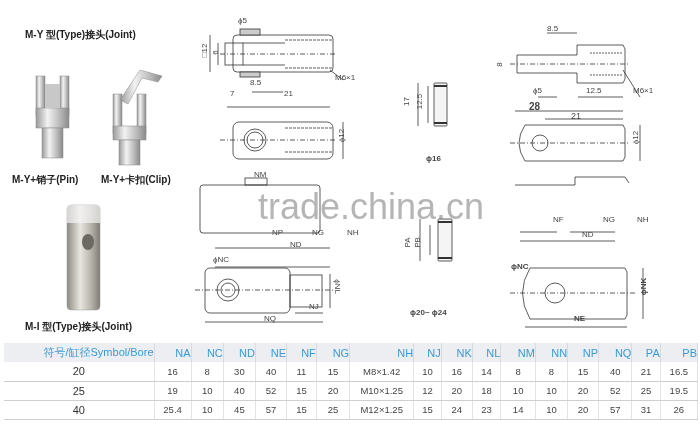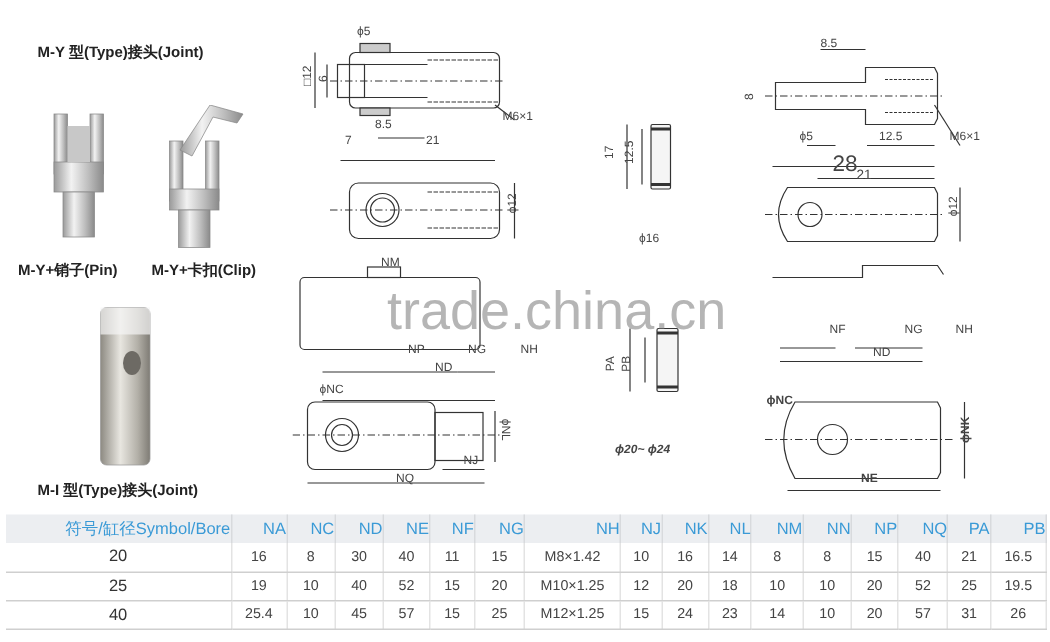--- a/index.html
+++ b/index.html
@@ -136,24 +136,24 @@
     <line x1="28" y1="11" x2="28" y2="48"></line>
     <rect x="38" y="144" width="14" height="42" rx="1" fill="#f5f5f5"></rect>
     <line x1="38" y1="147" x2="52" y2="147" stroke-width="2"></line>
     <line x1="38" y1="183" x2="52" y2="183" stroke-width="2"></line>
     <line x1="20" y1="144" x2="20" y2="186"></line>
     <line x1="30" y1="150" x2="30" y2="180"></line>
   </g>
 </svg>
 <div class="abs dim" style="left:402px;top:97px;transform:rotate(-90deg);">17</div>
 <div class="abs dim" style="left:412px;top:97px;transform:rotate(-90deg);">12.5</div>
-<div class="abs dim" style="left:426px;top:154px;font-weight:normal;">ϕ16</div>
+<div class="abs dim" style="left:426px;top:154px;font-weight:bold;">ϕ16</div>
 <div class="abs dim" style="left:402px;top:238px;transform:rotate(-90deg);">PA</div>
 <div class="abs dim" style="left:412px;top:238px;transform:rotate(-90deg);">PB</div>
-<div class="abs dim" style="left:410px;top:295px;font-weight:bold;font-style:italic;">ϕ20~ ϕ24</div>
+<div class="abs dim" style="left:410px;top:308px;font-weight:bold;">ϕ20~ ϕ24</div>
 
 <svg class="abs" style="left:505px;top:25px;" width="190" height="140">
   <g stroke="#333" fill="none" stroke-width="0.8">
     <path d="M12 30 L72 30 L72 20 L118 20 L120 24 L120 54 L118 58 L72 58 L72 48 L12 48 Z"></path>
     <line x1="5" y1="39" x2="125" y2="39" stroke-dasharray="5,2,1,2"></line>
     <line x1="85" y1="28" x2="118" y2="28" stroke-dasharray="2,1"></line>
     <line x1="85" y1="50" x2="118" y2="50" stroke-dasharray="2,1"></line>
     <line x1="42" y1="8" x2="72" y2="8"></line>
     <line x1="33" y1="72" x2="52" y2="72"></line>
     <line x1="73" y1="72" x2="118" y2="72"></line>
@@ -164,21 +164,21 @@
     <circle cx="35" cy="118" r="8"></circle>
     <line x1="5" y1="118" x2="125" y2="118" stroke-dasharray="5,2,1,2"></line>
     <line x1="135" y1="100" x2="135" y2="136"></line>
   </g>
 </svg>
 <div class="abs dim" style="left:547px;top:24px;">8.5</div>
 <div class="abs dim" style="left:497px;top:60px;transform:rotate(-90deg);">8</div>
 <div class="abs dim" style="left:533px;top:86px;">ϕ5</div>
 <div class="abs dim" style="left:586px;top:86px;">12.5</div>
 <div class="abs dim" style="left:633px;top:86px;">M6×1</div>
-<div class="abs dim" style="left:555px;top:101px;font-size:15px;">28</div>
+<div class="abs dim" style="left:529px;top:101px;font-size:10px;font-weight:bold;">28</div>
 <div class="abs dim" style="left:571px;top:111px;font-size:9px;">21</div>
 <div class="abs dim" style="left:629px;top:133px;transform:rotate(-90deg);">ϕ12</div>
 
 <svg class="abs" style="left:505px;top:175px;" width="190" height="160">
   <g stroke="#333" fill="none" stroke-width="0.8">
     <path d="M10 10 L70 10 L70 2 L120 2 L124 8"></path>
     <line x1="15" y1="57" x2="52" y2="57"></line>
     <line x1="65" y1="57" x2="110" y2="57"></line>
     <line x1="15" y1="66" x2="110" y2="66"></line>
     <path d="M25 93 L120 93 L122 97 L122 140 L120 144 L25 144 Q10 118 25 93 Z"></path>

